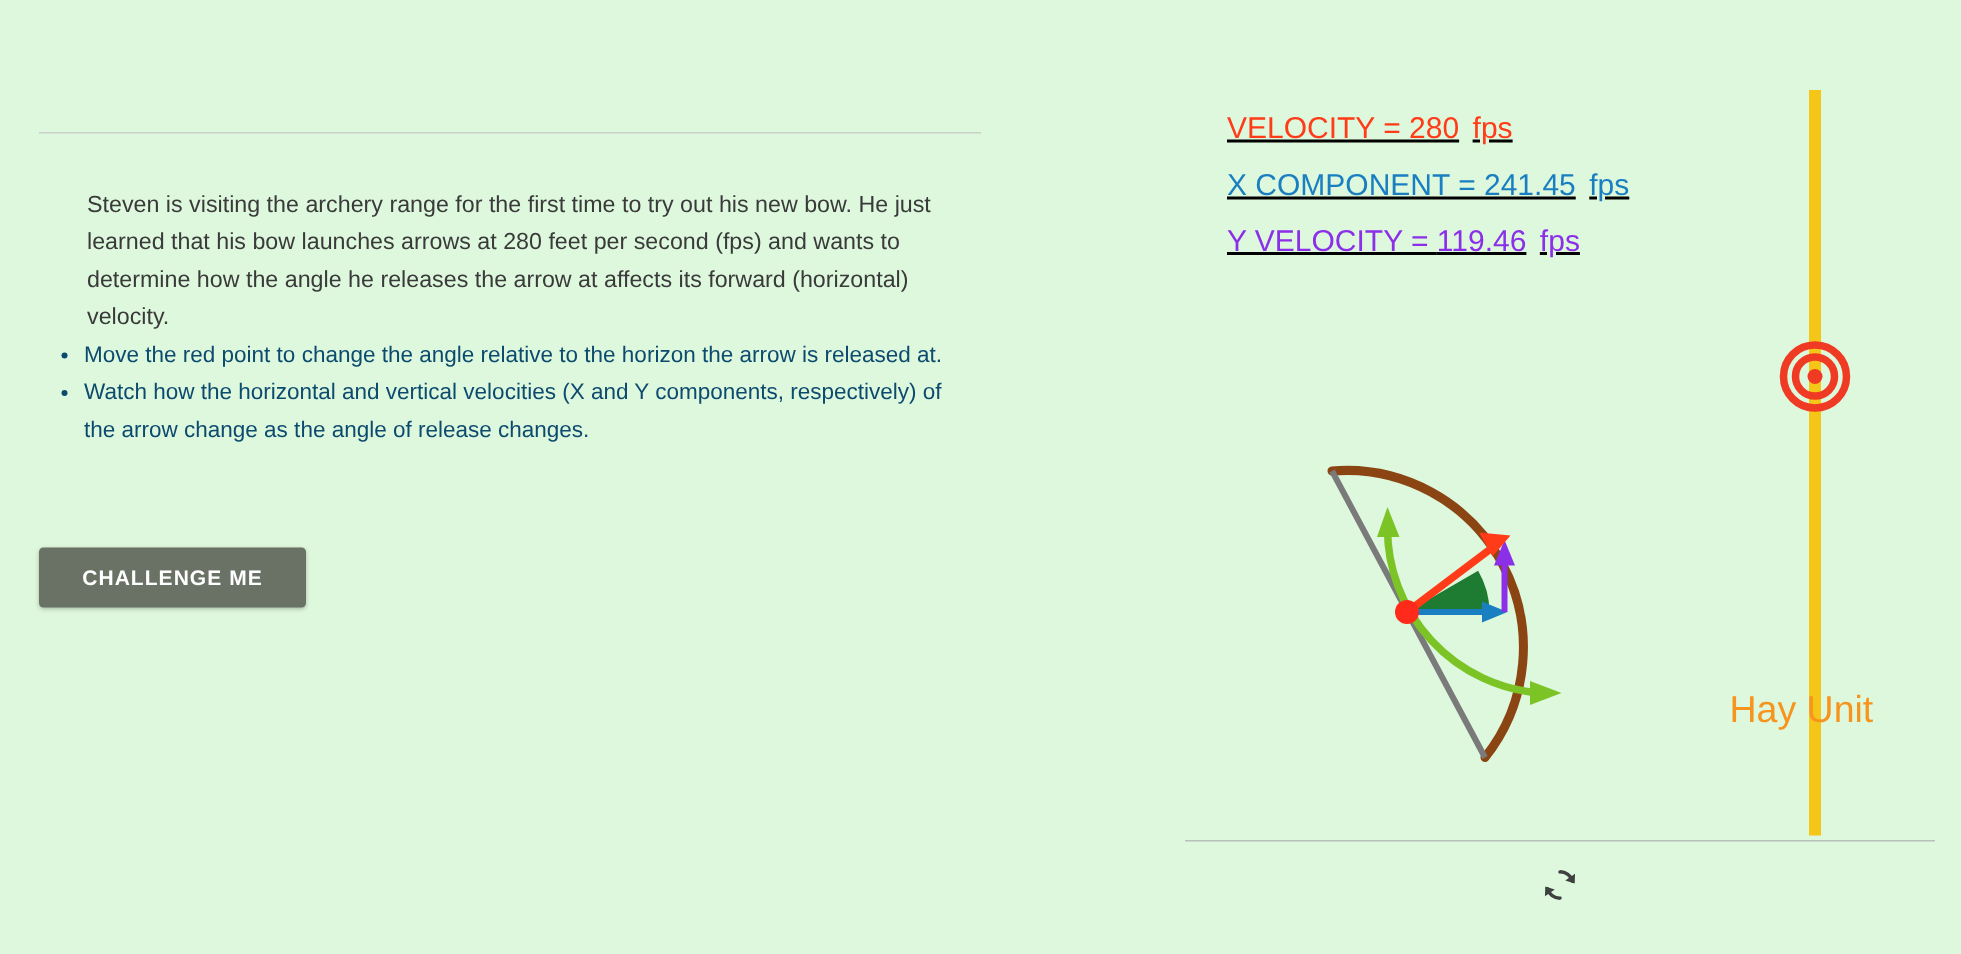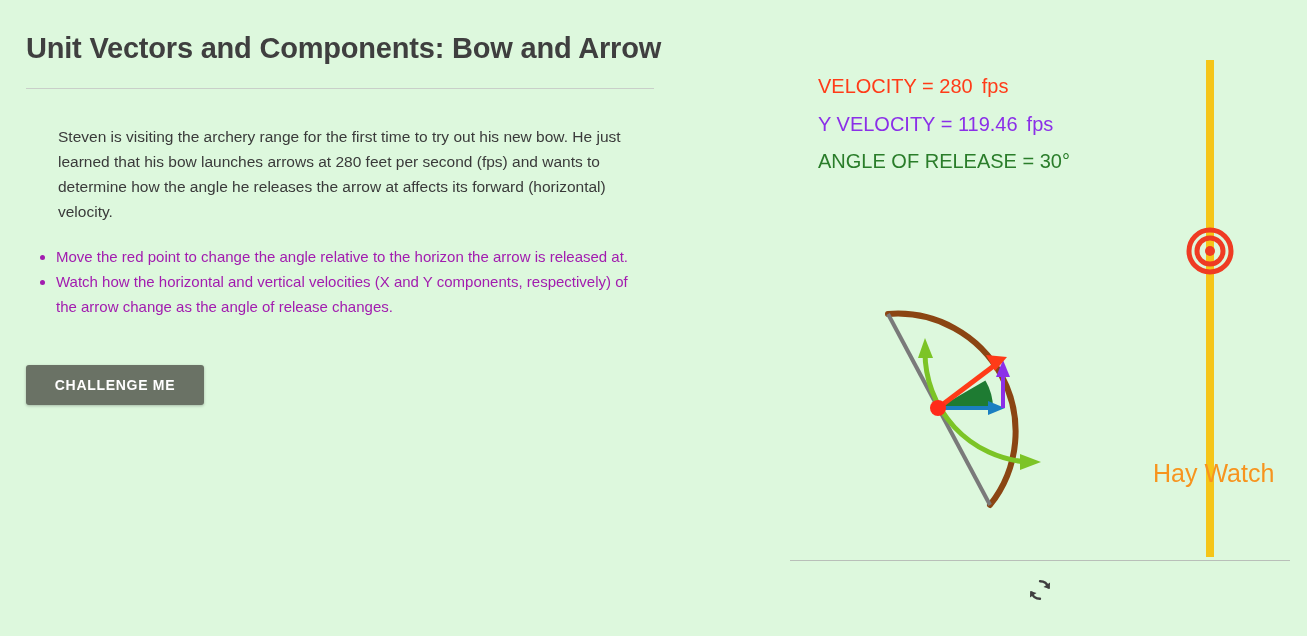--- a/index.html
+++ b/index.html
@@ -47,27 +47,27 @@
     top: 124px;
     width: 600px;
     font-size: 15.5px;
     line-height: 25px;
     color: #3a3a3a;
     margin-left: 32px;
   }
   #instructions-list {
     position: absolute;
     left: 26px;
-    top: 244px;
+    top: 224px;
     width: 590px;
     margin: 0;
     padding-left: 30px;
     font-size: 15px;
     line-height: 25px;
-    color: #a21caf;
+    color: #0c4a6e;
   }
   #instructions-list li {
     margin-bottom: 0px;
   }
   #challenge-me-button {
     position: absolute;
     left: 26px;
     top: 365px;
     width: 178px;
     height: 40px;
@@ -88,20 +88,21 @@
     position: absolute;
     left: 700px;
     top: 0;
     width: 607px;
     height: 636px;
   }
   #readout-list {
     position: absolute;
     left: 118px;
     top: 68px;
+    text-decoration: underline;
   }
   .readout-line {
     font-size: 20px;
     line-height: 37.5px;
     white-space: nowrap;
     font-family: "Liberation Sans", sans-serif;
   }
   #readout-velocity   { color: #ff3b18; }
   #readout-xcomp      { color: #1a7fc1; }
   #readout-ycomp      { color: #8b2fe8; }
@@ -142,46 +143,45 @@
     padding: 0;
     cursor: pointer;
     z-index: 4;
   }
 </style>
 </head>
 <body>
 
 <div id="left-panel">
 
-  <div id="page-title">Unit Vectors and Components: Bow and Arrow</div>
 
   <div id="title-divider"></div>
 
   <div id="intro-paragraph">Steven is visiting the archery range for the first time to try out his new bow. He just learned that his bow launches arrows at 280 feet per second (fps) and wants to determine how the angle he releases the arrow at affects its forward (horizontal) velocity.</div>
 
   <ul id="instructions-list">
     <li>Move the red point to change the angle relative to the horizon the arrow is released at.</li>
     <li>Watch how the horizontal and vertical velocities (X and Y components, respectively) of the arrow change as the angle of release changes.</li>
   </ul>
 
   <button id="challenge-me-button">CHALLENGE ME</button>
 </div>
 
 <div id="sim-panel">
 
   <div id="readout-list">
     <div class="readout-line" id="readout-velocity">
       <span>VELOCITY = </span><span>280</span><span class="readout-unit">fps</span>
     </div>
+    <div class="readout-line" id="readout-xcomp">
+      <span>X COMPONENT = </span><span>241.45</span><span class="readout-unit">fps</span>
+    </div>
     <div class="readout-line" id="readout-ycomp">
       <span>Y VELOCITY = </span><span>119.46</span><span class="readout-unit">fps</span>
     </div>
-    <div class="readout-line" id="readout-angle">
-      <span>ANGLE OF RELEASE = </span><span>30°</span>
-    </div>
   </div>
 
   <svg id="sim-svg" width="607" height="636" viewBox="0 0 607 636">
 
     <line x1="510" y1="60" x2="510" y2="557" stroke="#f5c518" stroke-width="8"></line>
 
     <g>
       <circle cx="510" cy="251" r="21" fill="none" stroke="#ef3b23" stroke-width="5"></circle>
       <circle cx="510" cy="251" r="13" fill="none" stroke="#ef3b23" stroke-width="5"></circle>
       <circle cx="510" cy="251" r="5" fill="#ef3b23"></circle>
@@ -210,21 +210,21 @@
     </g>
 
     <g>
       <line x1="238" y1="408" x2="295" y2="365" stroke="#ff3b18" stroke-width="5"></line>
       <polygon points="307,357 286,355 295,371" fill="#ff3b18"></polygon>
     </g>
 
     <circle cx="238" cy="408" r="8" fill="#ff2a1a"></circle>
   </svg>
 
-  <div id="hay-wall-label">Hay Watch</div>
+  <div id="hay-wall-label">Hay Unit</div>
 
   <div id="sim-divider"></div>
 
   <button id="reset-button" title="reset">
     <svg width="28" height="28" viewBox="0 0 24 24">
       <path d="M 12 4.5 A 7.5 7.5 0 0 1 19.2 9.8" fill="none" stroke="#3f3f3f" stroke-width="2" stroke-linecap="round"></path>
       <polygon points="20.6,5.6 20.4,11.2 15.0,9.4" fill="#3f3f3f"></polygon>
       <path d="M 12 19.5 A 7.5 7.5 0 0 1 4.8 14.2" fill="none" stroke="#3f3f3f" stroke-width="2" stroke-linecap="round"></path>
       <polygon points="3.4,18.4 3.6,12.8 9.0,14.6" fill="#3f3f3f"></polygon>
     </svg>

